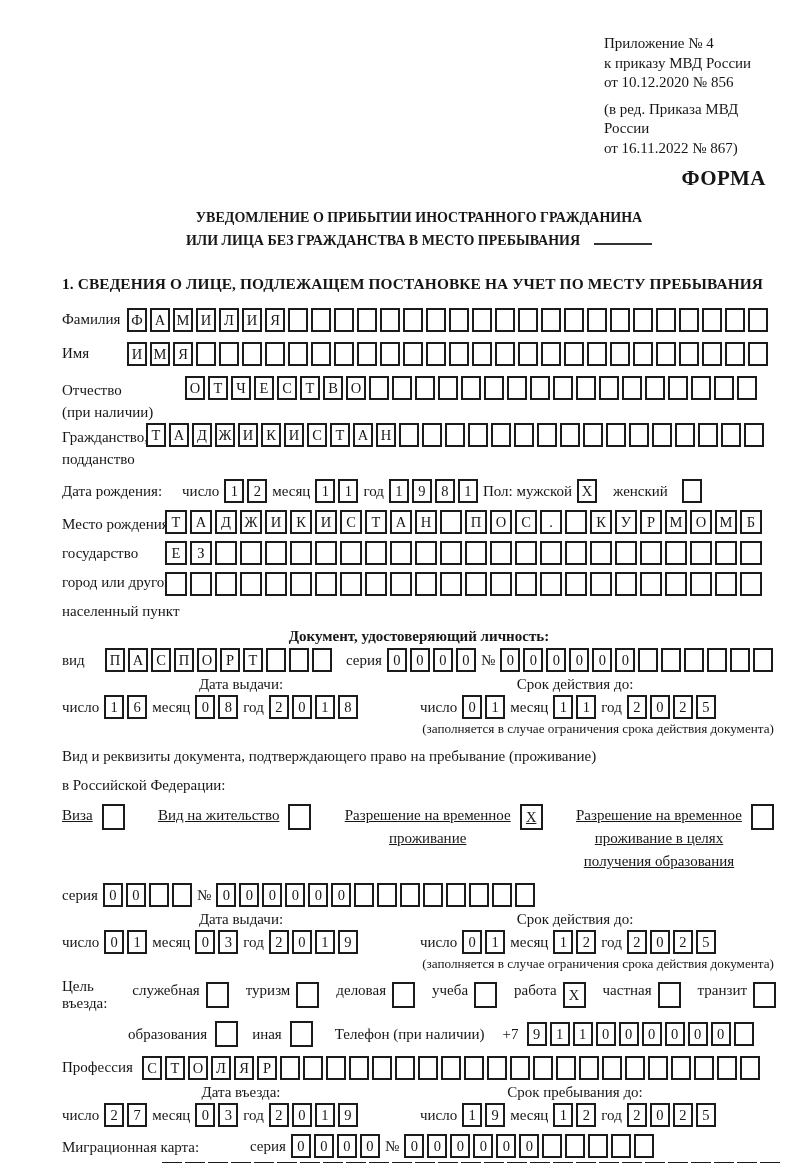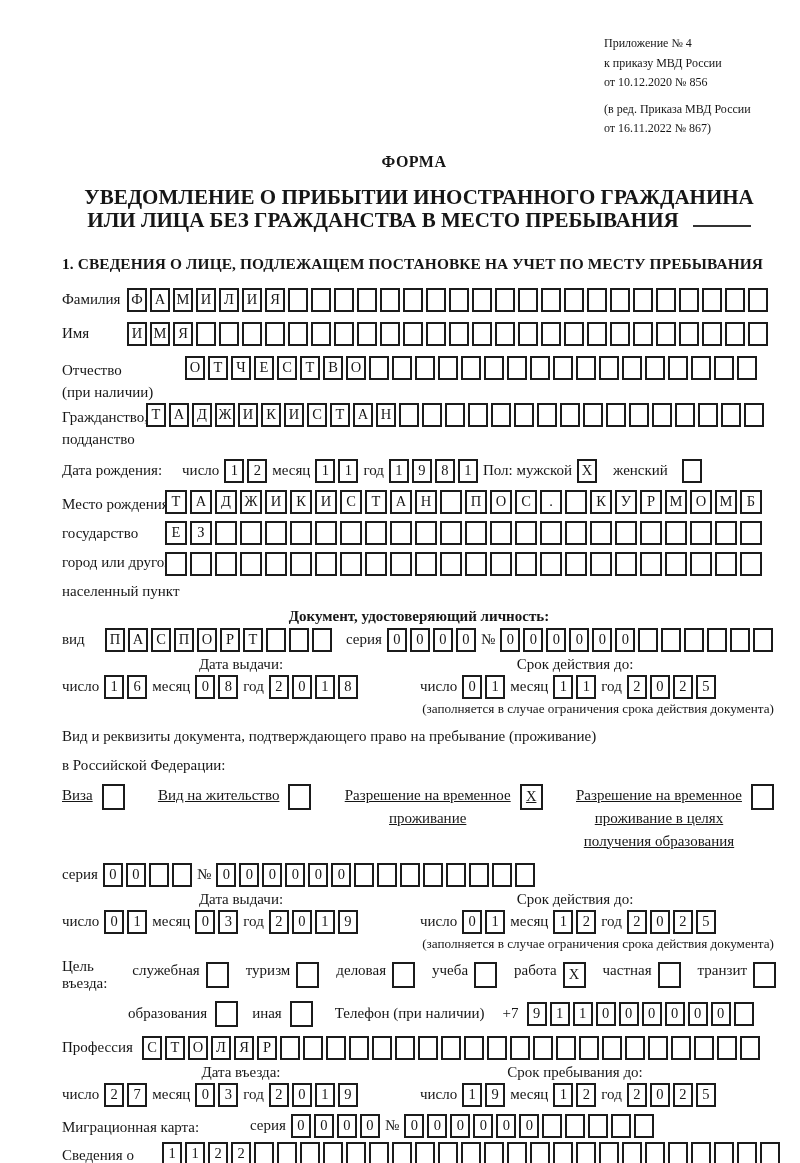--- a/index.html
+++ b/index.html
@@ -5,26 +5,26 @@
   * { margin:0; padding:0; box-sizing:border-box; }
   html,body { background:#ffffff; }
   body {
     width:800px; height:1163px;
     font-family:"Liberation Serif","DejaVu Serif",serif;
     color:#161616; font-size:15px; overflow:hidden;
   }
   .page { width:800px; height:1163px; padding:34px 24px 0 62px; position:relative; }
 
   
-  .appendix { margin-left:auto; width:172px; font-size:12px; line-height:19.5px; }
+  .appendix { margin-left:auto; width:172px; font-size:15px; line-height:19.5px; }
   .appendix .gap { margin-top:7px; }
-  .forma { text-align:center; font-weight:bold; font-size:16px; padding-right:10px; margin-top:14px; letter-spacing:.5px; }
+  .forma { text-align:right; font-weight:bold; font-size:21px; padding-right:10px; margin-top:8px; letter-spacing:.5px; }
 
   
-  .title { text-align:center; font-weight:bold; font-size:21px; line-height:23px; margin-top:15px; }
+  .title { text-align:center; font-weight:bold; font-size:14px; line-height:23px; margin-top:15px; }
   .blank-line { display:inline-block; width:58px; border-bottom:2.5px solid #333; height:14px; margin-left:14px; }
 
   .sec1 { font-weight:bold; font-size:15.4px; margin-top:23px; margin-bottom:15px; white-space:nowrap; letter-spacing:.1px; }
 
   
   .boxes { display:flex; gap:3px; flex:0 0 auto; }
   .cell {
     flex:0 0 auto; width:20px; height:24px; border:2px solid #1b1b1b;
     display:flex; align-items:center; justify-content:center;
     font-size:14.5px; background:#fff; line-height:1;

